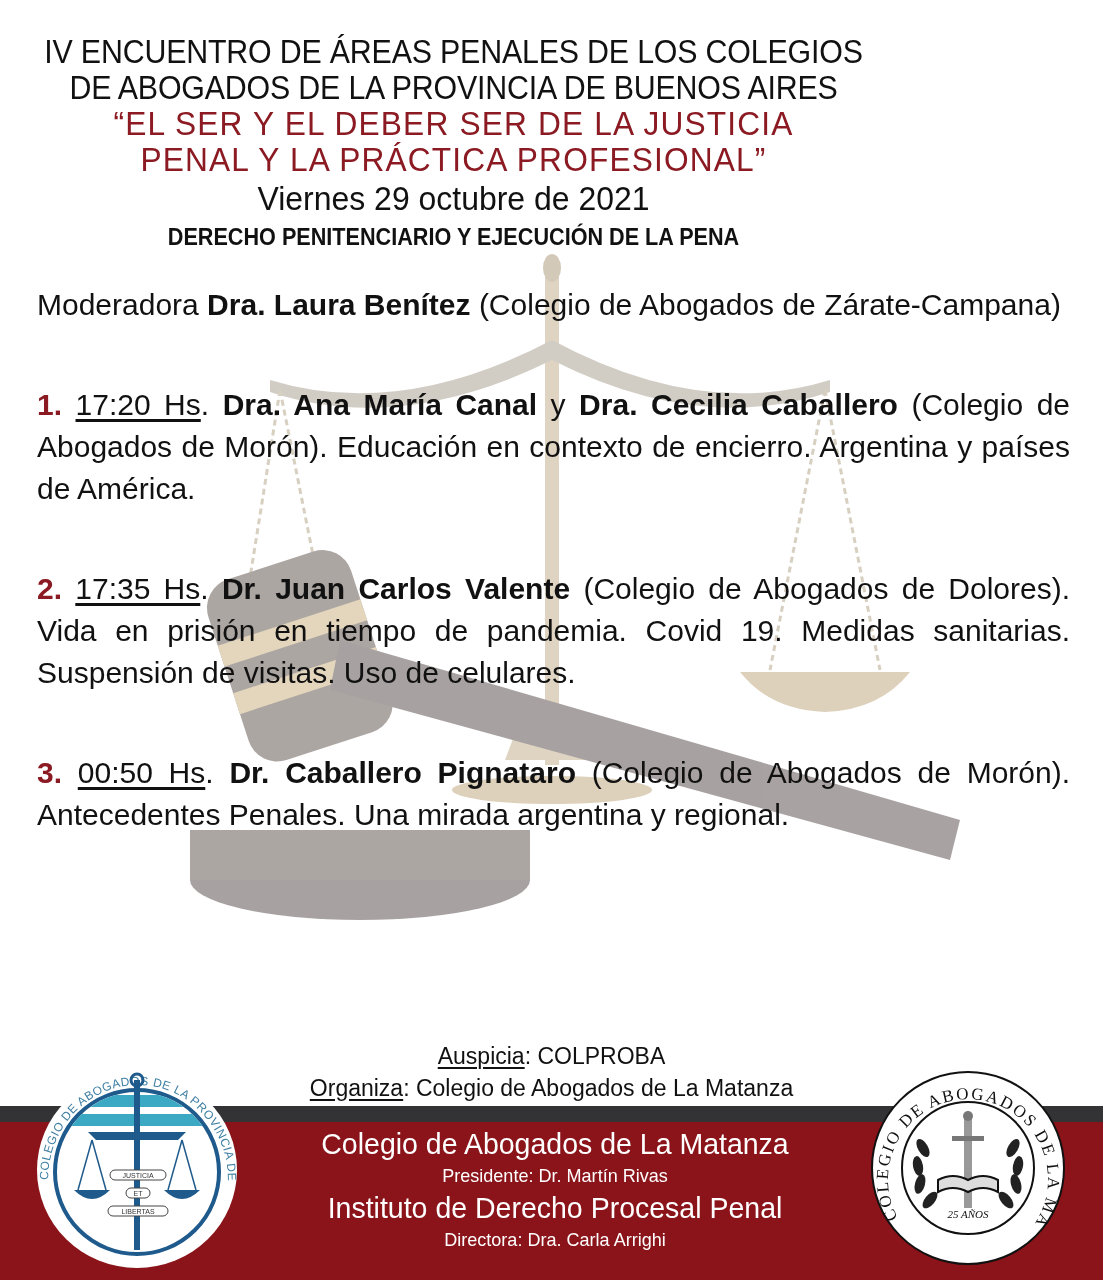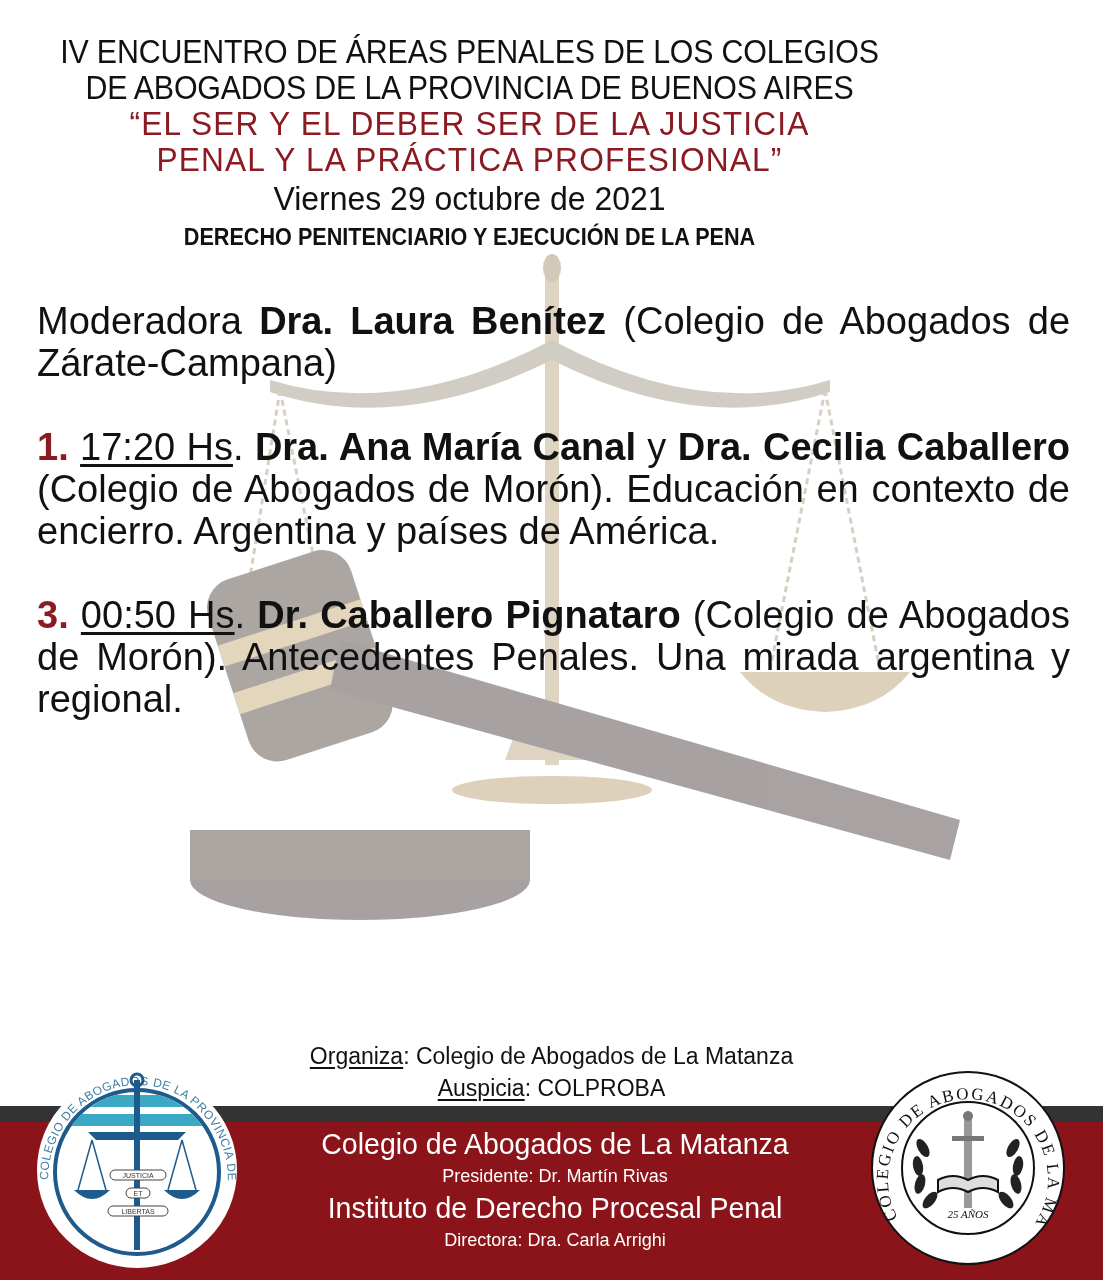--- a/index.html
+++ b/index.html
@@ -1,29 +1,29 @@
 <!DOCTYPE html>
 <html><head>
   <meta charset="utf-8">
   <style>
     * { box-sizing: border-box; margin: 0; padding: 0; }
     html, body { width: 1103px; height: 1280px; background: #ffffff; overflow: hidden; }
     body { position: relative; font-family: "Liberation Sans", "DejaVu Sans", sans-serif; color: #111; }
 
     .watermark { position: absolute; left: 0; top: 0; width: 1103px; height: 1100px; pointer-events: none; }
 
-    .header { position: absolute; left: 16px; top: 34px; width: 907px; text-align: center; }
+    .header { position: absolute; left: 0; top: 34px; width: 907px; text-align: center; }
     .h-title { font-size: 33px; line-height: 36px; color: #111; letter-spacing: -0.2px; transform: scaleX(0.92); }
     .h-quote { font-size: 33px; line-height: 36px; color: #8b1a22; letter-spacing: 1.2px; margin-top: 0px; transform: scaleX(0.96); }
     .h-date { font-size: 34px; line-height: 40px; color: #111; margin-top: 0px; transform: scaleX(0.94); }
     .h-topic { font-size: 23px; font-weight: bold; line-height: 30px; margin-top: 4px; transform: scaleX(0.94); }
 
-    .content { position: absolute; left: 37px; top: 300px; width: 1033px; font-size: 38px; line-height: 42px; color: #111; }
+    .content { position: absolute; left: 37px; top: 284px; width: 1033px; font-size: 30px; line-height: 42px; color: #111; }
     .para { text-align: justify; }
-    .para + .para { margin-top: 42px; }
+    .para + .para { margin-top: 58px; }
     .b { font-weight: bold; }
     .num { color: #8b1a22; font-weight: bold; }
     .time { text-decoration: underline; text-underline-offset: 4px; }
 
     .sponsors { position: absolute; left: 0; top: 1040px; width: 1103px; text-align: center; font-size: 23px; line-height: 32px; }
     .u { text-decoration: underline; text-underline-offset: 3px; }
 
     .band-dark { position: absolute; left: 0; top: 1106px; width: 1103px; height: 18px; background: #333234; }
     .band-red { position: absolute; left: 0; top: 1122px; width: 1103px; height: 158px; background: #8a1419; }
 
@@ -87,32 +87,38 @@
 
   <p class="para">
     <span class="num">1.</span>
     <span class="time">17:20 Hs</span>.
     <span class="b">Dra. Ana María Canal</span>
     <span>y</span>
     <span class="b">Dra. Cecilia Caballero</span>
     <span>(Colegio de Abogados de Morón). Educación en contexto de encierro. Argentina y países de América.</span>
   </p>
 
+  <p class="para">
+    <span class="num">2.</span>
+    <span class="time">17:35 Hs</span>.
+    <span class="b">Dr. Juan Carlos Valente</span>
+    <span>(Colegio de Abogados de Dolores). Vida en prisión en tiempo de pandemia. Covid 19. Medidas sanitarias. Suspensión de visitas. Uso de celulares.</span>
+  </p>
 
   <p class="para">
     <span class="num">3.</span>
     <span class="time">00:50 Hs</span>.
     <span class="b">Dr. Caballero Pignataro</span>
     <span>(Colegio de Abogados de Morón). Antecedentes Penales. Una mirada argentina y regional.</span>
   </p>
 </div>
 
 <div class="sponsors">
+  <div><span class="u">Auspicia</span><span>: COLPROBA</span></div>
   <div><span class="u">Organiza</span><span>: Colegio de Abogados de La Matanza</span></div>
-  <div><span class="u">Auspicia</span><span>: COLPROBA</span></div>
 </div>
 
 <div class="band-dark"></div>
 <div class="band-red"></div>
 
 <div class="footer-text">
   <div class="f-big">Colegio de Abogados de La Matanza</div>
   <div class="f-small">Presidente: Dr. Martín Rivas</div>
   <div class="f-big">Instituto de Derecho Procesal Penal</div>
   <div class="f-small">Directora: Dra. Carla Arrighi</div>

